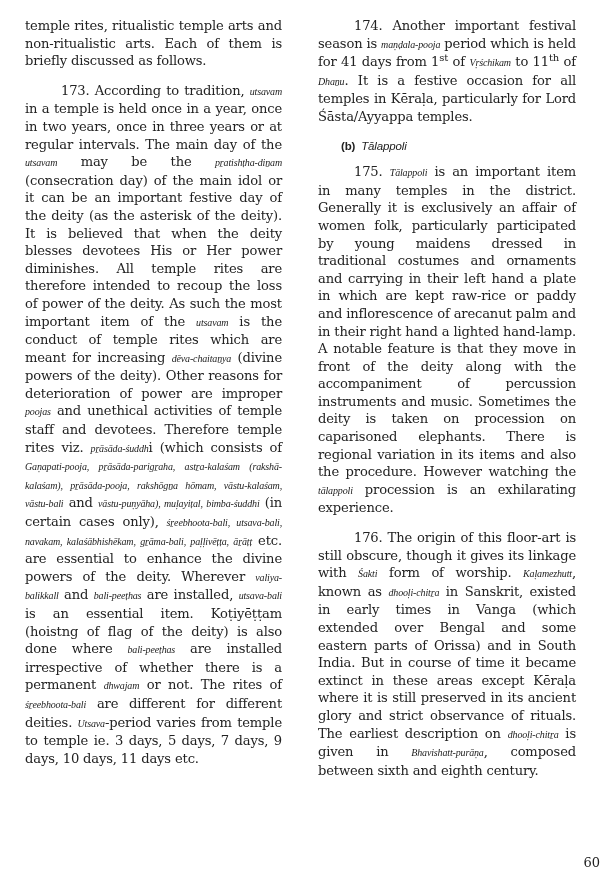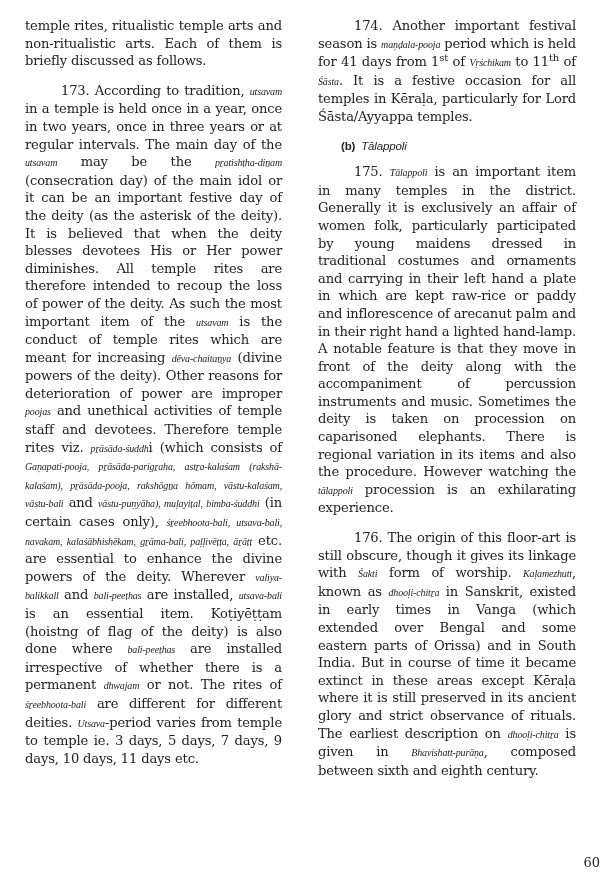--- a/index.html
+++ b/index.html
@@ -37,21 +37,21 @@
 
   <div class="col col-left">
     <p>temple rites, ritualistic temple arts and non-ritualistic arts.  Each of them is briefly discussed as follows.</p>
     <p class="indent">
       <span>173.</span><span class="segs"><span> According to tradition, </span><em>utsavam</em><span> in a temple is held once in a year, once in two years, once in three years or at regular intervals.  The main day of the </span><em>utsavam</em><span> may be the </span><em>pṟatishṭha-diṉam</em><span> (consecration day) of the main idol or it can be an important festive day of the deity (as the asterisk of the deity).  It is believed that when the deity blesses devotees His or Her power diminishes.  All temple rites are therefore intended to recoup the loss of power of the deity.  As such the most important item of the </span><em>utsavam</em><span> is the conduct of temple rites which are meant for increasing </span><em>dēva-chaitaṉya</em><span> (divine powers of the deity).  Other reasons for deterioration of power are improper </span><em>poojas</em><span> and unethical activities of temple staff and devotees. Therefore temple rites viz. </span><em>pṟāsāda-śuddh</em><span>i (which consists of </span><em>Gaṇapati-pooja, pṟāsāda-parigṟaha, astṟa-kalaśam (rakshā-kalaśam), pṟāsāda-pooja, rakshōgṉa hōmam, vāstu-kalaśam, vāstu-bali</em><span> and </span><em>vāstu-puṇyāha), muḷayiṭal, bimba-śuddhi</em><span> (in certain cases only), </span><em>śṟeebhoota-bali, utsava-bali, navakam, kalaśābhishēkam, gṟāma-bali, paḷḷivēṭṭa, āṟāṭṭ</em><span> etc. are essential to enhance the divine powers of the deity. Wherever </span><em>valiya-balikkall</em><span> and </span><em>bali-peeṭhas</em><span> are installed, </span><em>utsava-bali</em><span> is an essential item. Koṭiyēṭṭam (hoistng of flag of the deity) is also done where </span><em>bali-peeṭhas</em><span> are installed irrespective of whether there is a permanent </span><em>dhwajam</em><span> or not.  The rites of </span><em>śṟeebhoota-bali</em><span> are different for different deities. </span><em>Utsava</em><span>-period varies from temple to temple ie. 3 days, 5 days, 7 days, 9 days, 10 days, 11 days etc.</span></span>
     </p>
   </div>
 
   <div class="col col-right">
     <p class="indent">
-      <span>174.</span><span class="segs"><span>  Another important festival season is </span><em>maṇḍala-pooja</em><span> period which is held for 41 days from 1</span><sup>st</sup><span> of </span><em>Vṛśchikam</em><span> to 11</span><sup>th</sup><span> of </span><em>Śāsta</em><span>.  It is a festive occasion for all temples in Kēraḷa, particularly for Lord Śāsta/Ayyappa temples.</span></span>
+      <span>174.</span><span class="segs"><span>  Another important festival season is </span><em>maṇḍala-pooja</em><span> period which is held for 41 days from 1</span><sup>st</sup><span> of </span><em>Vṛśchikam</em><span> to 11</span><sup>th</sup><span> of </span><em>Dhaṉu</em><span>.  It is a festive occasion for all temples in Kēraḷa, particularly for Lord Śāsta/Ayyappa temples.</span></span>
     </p>
 
     <div class="subhead">
       <span>(b)</span><span class="sh-title">Tālappoli</span>
     </div>
 
     <p class="indent">
       <span>175.</span><span class="segs"><span> </span><em>Tālappoli</em><span> is an important item in many temples in the district. Generally it is exclusively an affair of women folk, particularly participated by young maidens dressed in traditional costumes and ornaments and carrying in their left hand a plate in which are kept raw-rice or paddy and inflorescence of arecanut palm and in their right hand a lighted hand-lamp. A notable feature is that they move in front of the deity along with the accompaniment of percussion instruments and music. Sometimes the deity is taken on procession on caparisoned elephants. There is regional variation in its items and also the procedure. However watching the </span><em>tālappoli</em><span> procession is an exhilarating experience.</span></span>
     </p>
 

